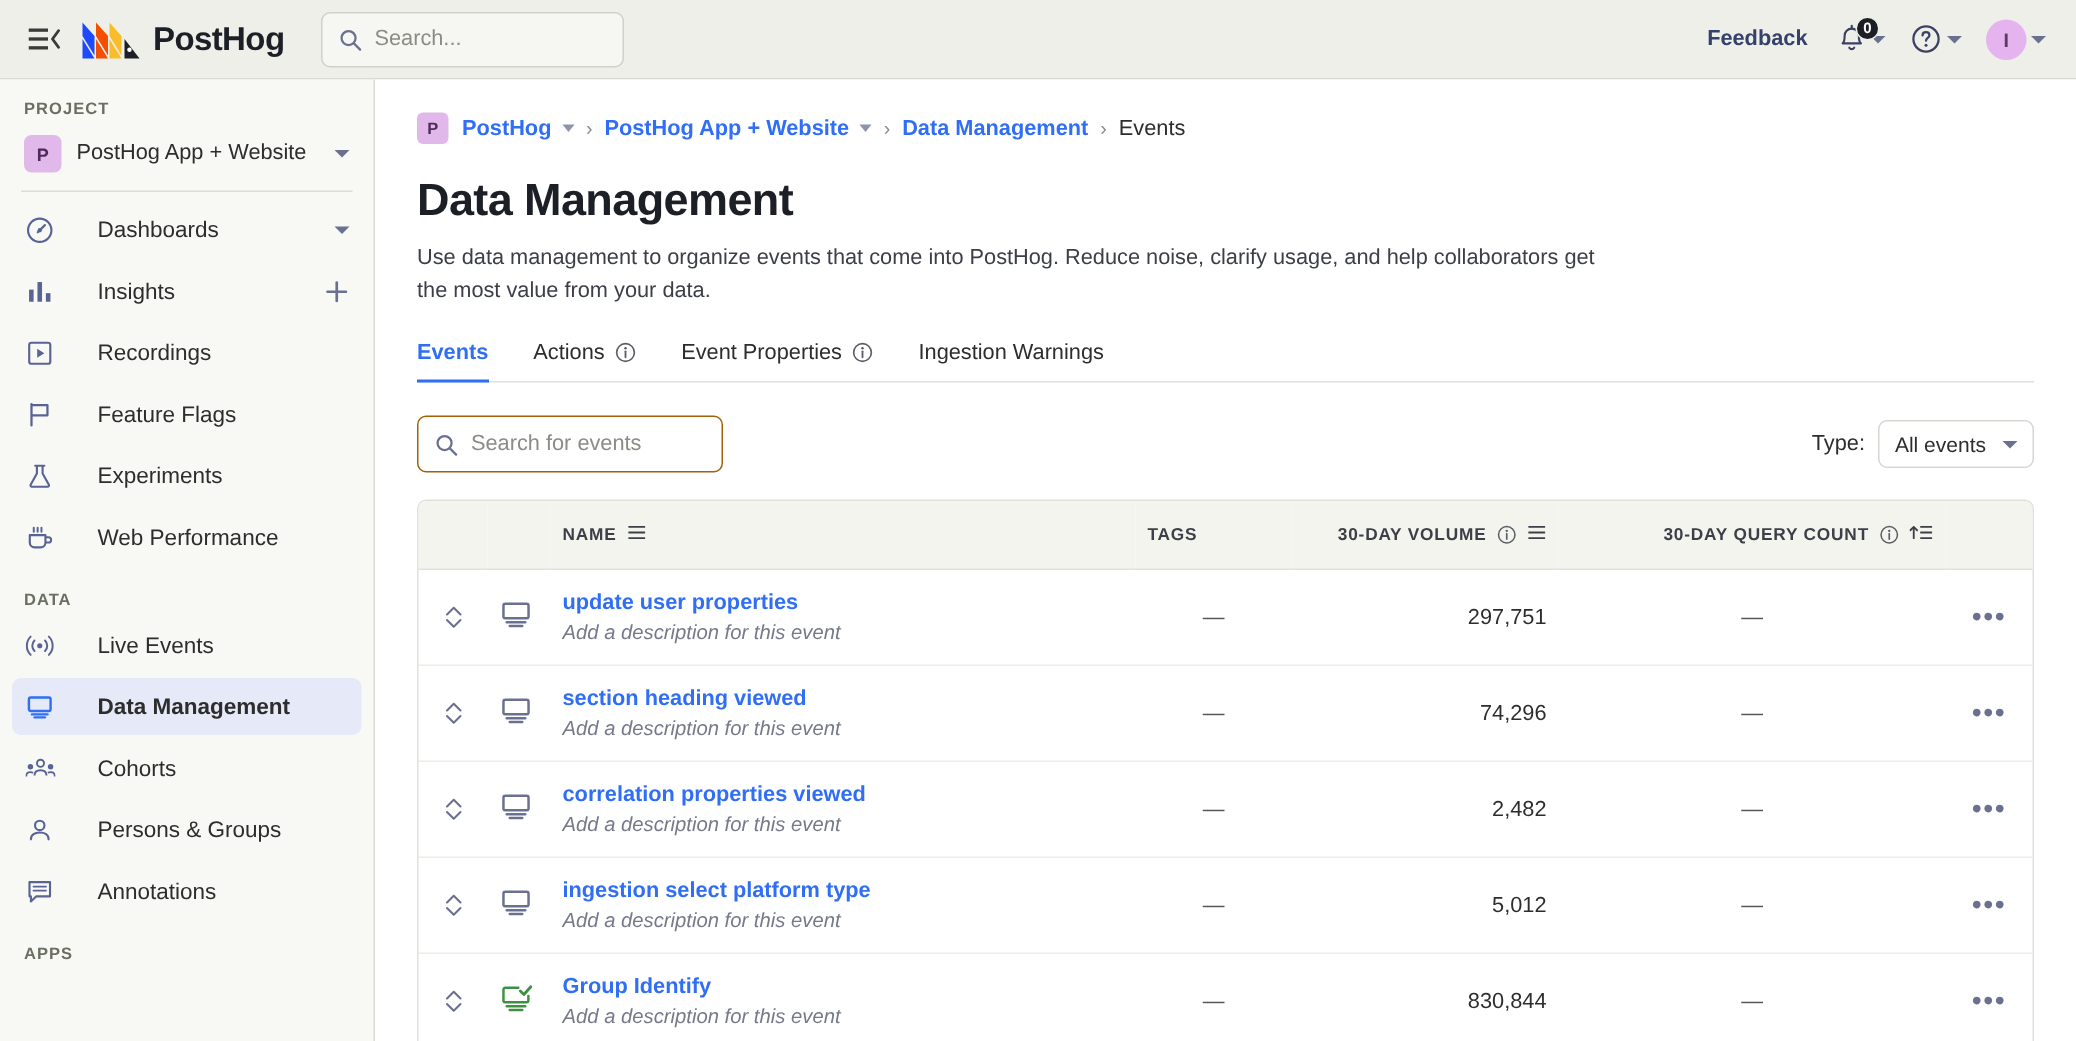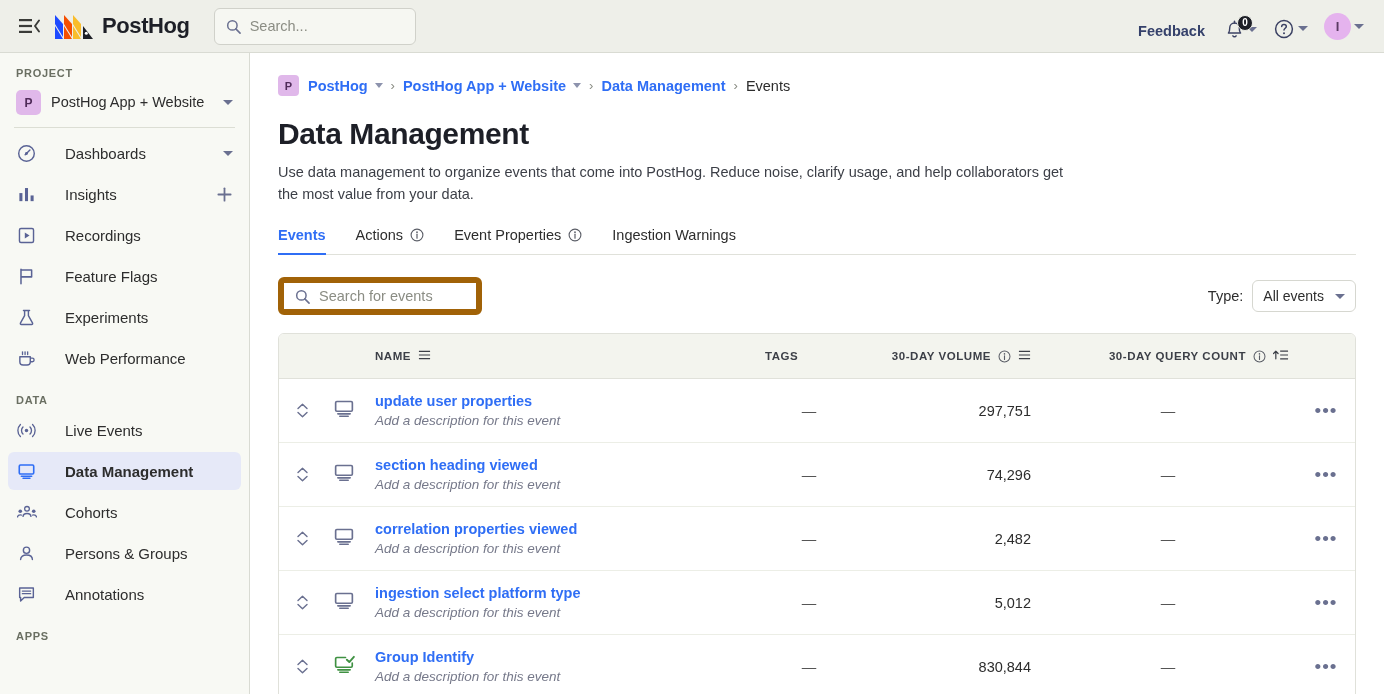--- a/index.html
+++ b/index.html
@@ -29,21 +29,21 @@
   .logo-text { font-size: 22px; font-weight: 700; letter-spacing: -0.4px; color: #1d1f27; }
   .search-box {
     margin-left: 24px;
     width: 202px; height: 37px;
     border: 1px solid #d0d1ca; border-radius: 6px;
     background: #f6f7f2;
     display: flex; align-items: center; gap: 9px; padding: 0 11px;
     cursor: text;
   }
   .search-box .ph { color: #8b8d84; font-size: 14.5px; }
-  .topbar-right { margin-left: auto; display: flex; align-items: flex-end; gap: 4px; }
+  .topbar-right { margin-left: auto; display: flex; align-items: center; gap: 4px; }
   .feedback-link {
     font-size: 14.5px; color: #35416b; font-weight: 600; cursor: pointer;
     padding: 6px 10px; border-radius: 5px; text-decoration: none;
   }
   .icon-btn {
     display: flex; align-items: center; gap: 3px;
     padding: 5px 6px; border-radius: 5px; cursor: pointer; position: relative;
   }
   .bell-badge {
     position: absolute; top: 0px; left: 18px;
@@ -126,21 +126,21 @@
   .tab {
     display: flex; align-items: center; gap: 7px;
     font-size: 14.5px; color: #2d2d2d; padding-bottom: 10px;
     cursor: pointer; border-bottom: 2.5px solid transparent; margin-bottom: -1px;
   }
   .tab.active { color: #2f6ef5; font-weight: 600; border-bottom-color: #2f6ef5; }
 
   .toolbar { display: flex; align-items: center; margin-top: 22px; }
   .event-search {
     width: 204px; height: 38px;
-    border: 6px solid #a16207; border-radius: 6px; background: #fff;
+    border: 1px solid #a16207; border-radius: 6px; background: #fff;
     display: flex; align-items: center; gap: 9px; padding: 0 11px; cursor: text;
   }
   .event-search .ph { color: #8b8d84; font-size: 14.5px; }
   .type-filter { margin-left: auto; display: flex; align-items: center; gap: 9px; }
   .type-label { font-size: 14.5px; color: #2d2d2d; }
   .select-btn {
     height: 32px; border: 1px solid #d6d7d0; border-radius: 6px; background: #fff;
     display: flex; align-items: center; gap: 11px; padding: 0 10px;
     font-size: 14px; cursor: pointer; color: #2d2d2d; text-align: center;
   }

